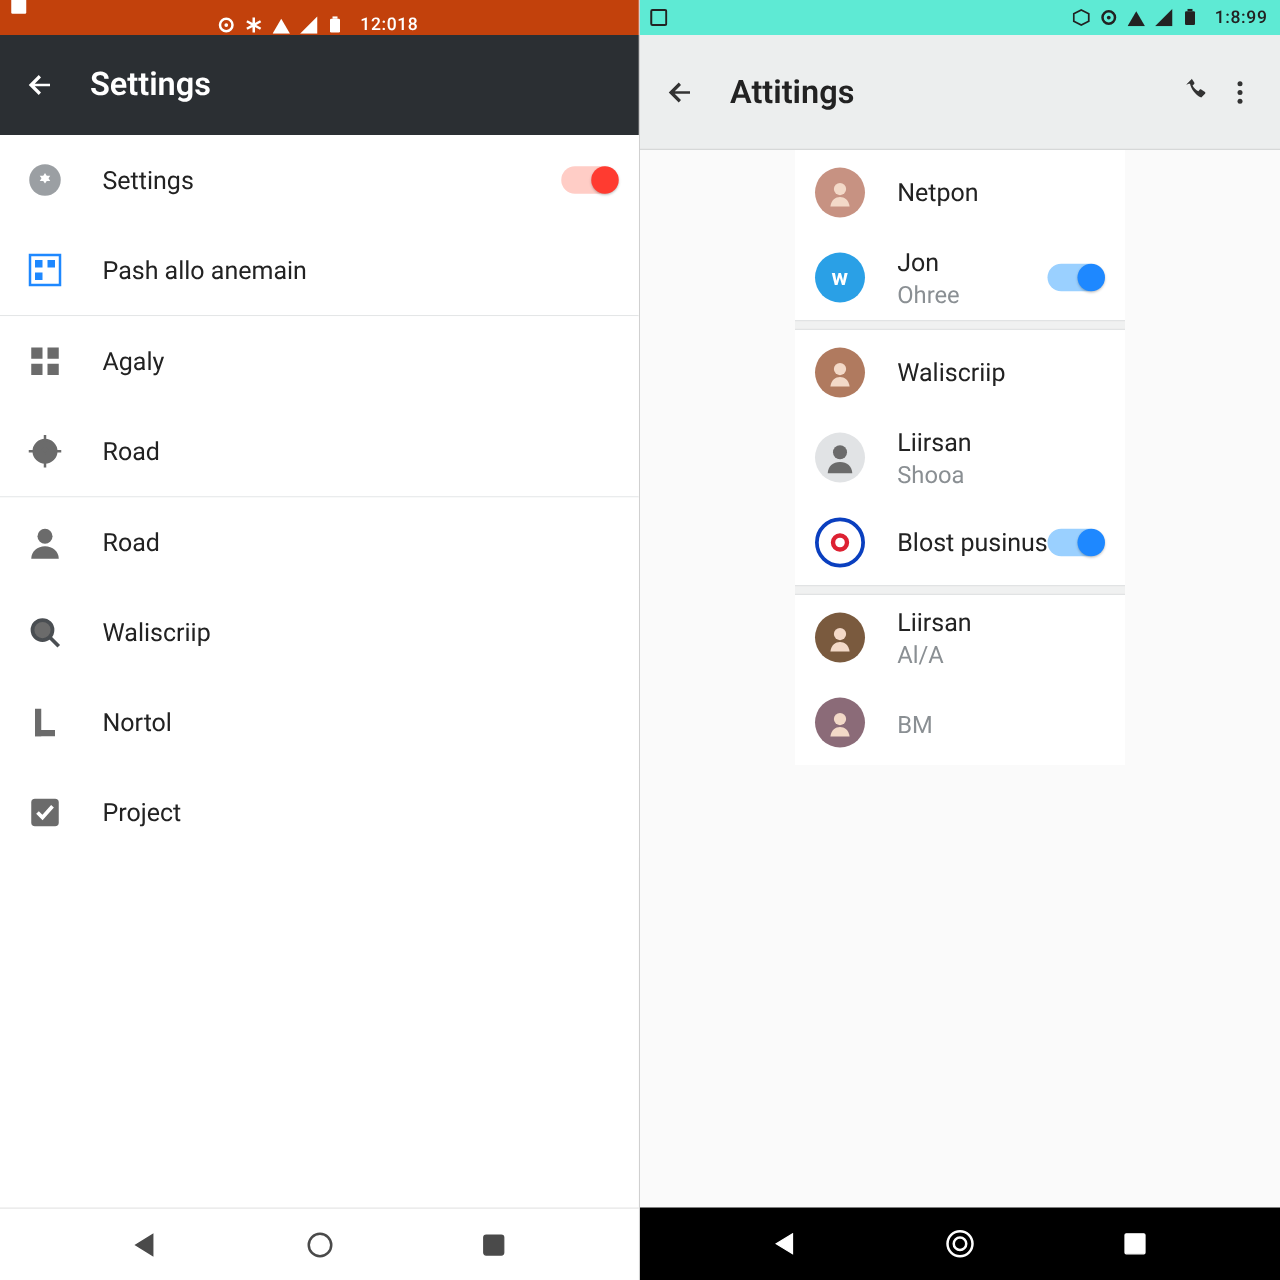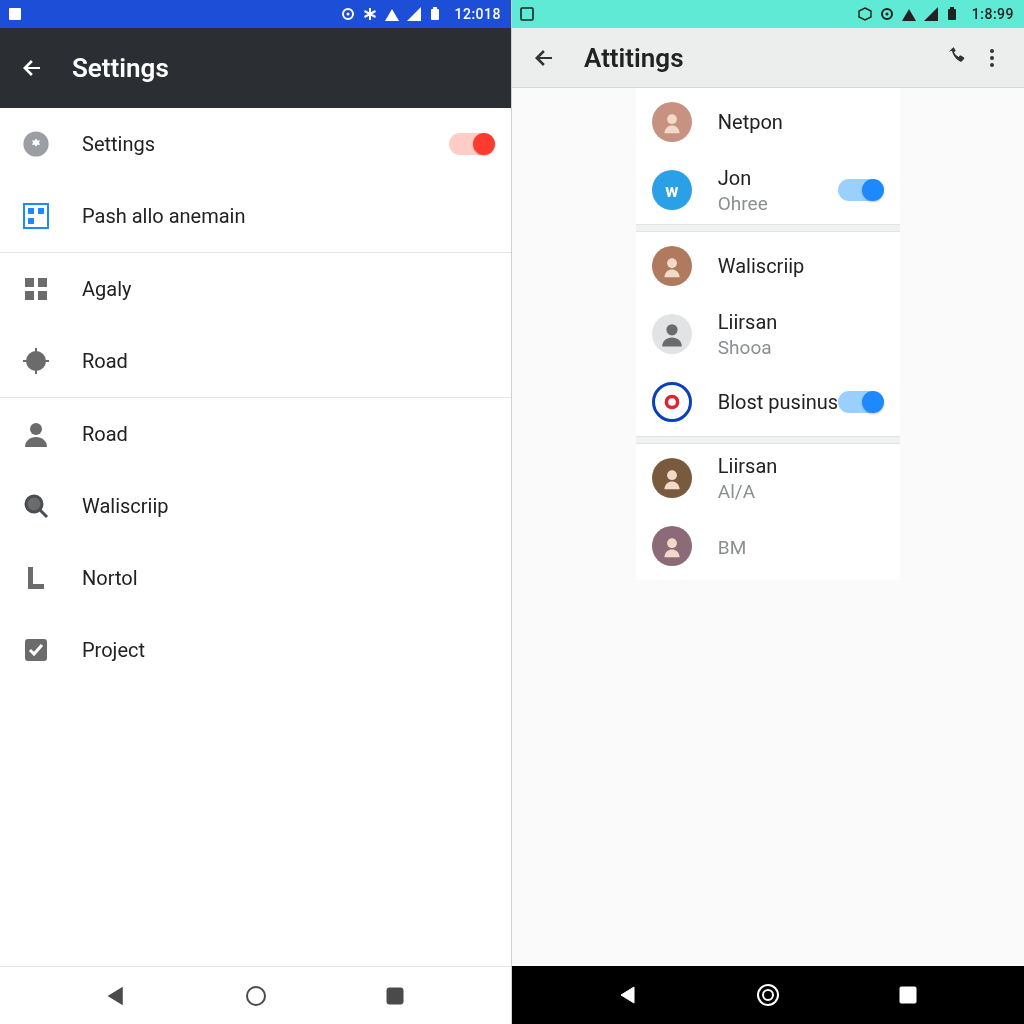--- a/index.html
+++ b/index.html
@@ -1,30 +1,30 @@
 <!DOCTYPE html>
 <html><head>
 <meta charset="utf-8">
 <style>
   * { margin: 0; padding: 0; box-sizing: border-box; font-family: Roboto, "Helvetica Neue", Arial, sans-serif; }
   body { width: 1024px; height: 1024px; display: flex; background: #fff; }
   .phone { width: 512px; height: 1024px; display: flex; flex-direction: column; position: relative; }
   .phone-left { border-right: 1px solid #d0d0d0; }
   
   .statusbar { height: 28px; display: flex; align-items: center; justify-content: flex-end; padding: 0 10px 0 8px; font-size: 14px; font-weight: 500; }
-  .statusbar-left  { background: #1d4ed8; color: #fff; }
+  .statusbar-left  { background: #c2410c; color: #fff; flex-direction: column; }
   .statusbar-right { background: #5eead4; color: #222; }
   .statusbar .sb-left-icons { margin-right: auto; display: flex; align-items: center; gap: 6px; }
   .statusbar .sb-right-icons { display: flex; align-items: center; gap: 8px; }
   .statusbar svg { width: 14px; height: 14px; fill: currentColor; }
   .sb-time { margin-left: 4px; letter-spacing: 0.5px; }
   
   .appbar { display: flex; align-items: center; padding: 0 14px; }
   .appbar-left  { height: 80px; background: #2b2f33; color: #fff; }
-  .appbar-right { height: 60px; background: #eceeee; color: #222; border-bottom: 1px solid #d6d8d8; }
+  .appbar-right { height: 92px; background: #eceeee; color: #222; border-bottom: 1px solid #d6d8d8; }
   .appbar .title { font-size: 26px; font-weight: 600; margin-left: 22px; flex: 1; }
   .appbar-right .title { font-weight: 600; }
   .appbar .icon-btn { width: 36px; height: 36px; display: flex; align-items: center; justify-content: center; border-radius: 18px; }
   .appbar svg { width: 24px; height: 24px; fill: currentColor; }
   .appbar-right .icon-btn svg { fill: #333; }
   
   .content { flex: 1; background: #ffffff; overflow: hidden; }
   .content-right { background: #fafafa; }
   .list { display: flex; flex-direction: column; }
   .row { display: flex; align-items: center; padding: 0 18px 0 16px; min-height: 72px; background: #fff; }

